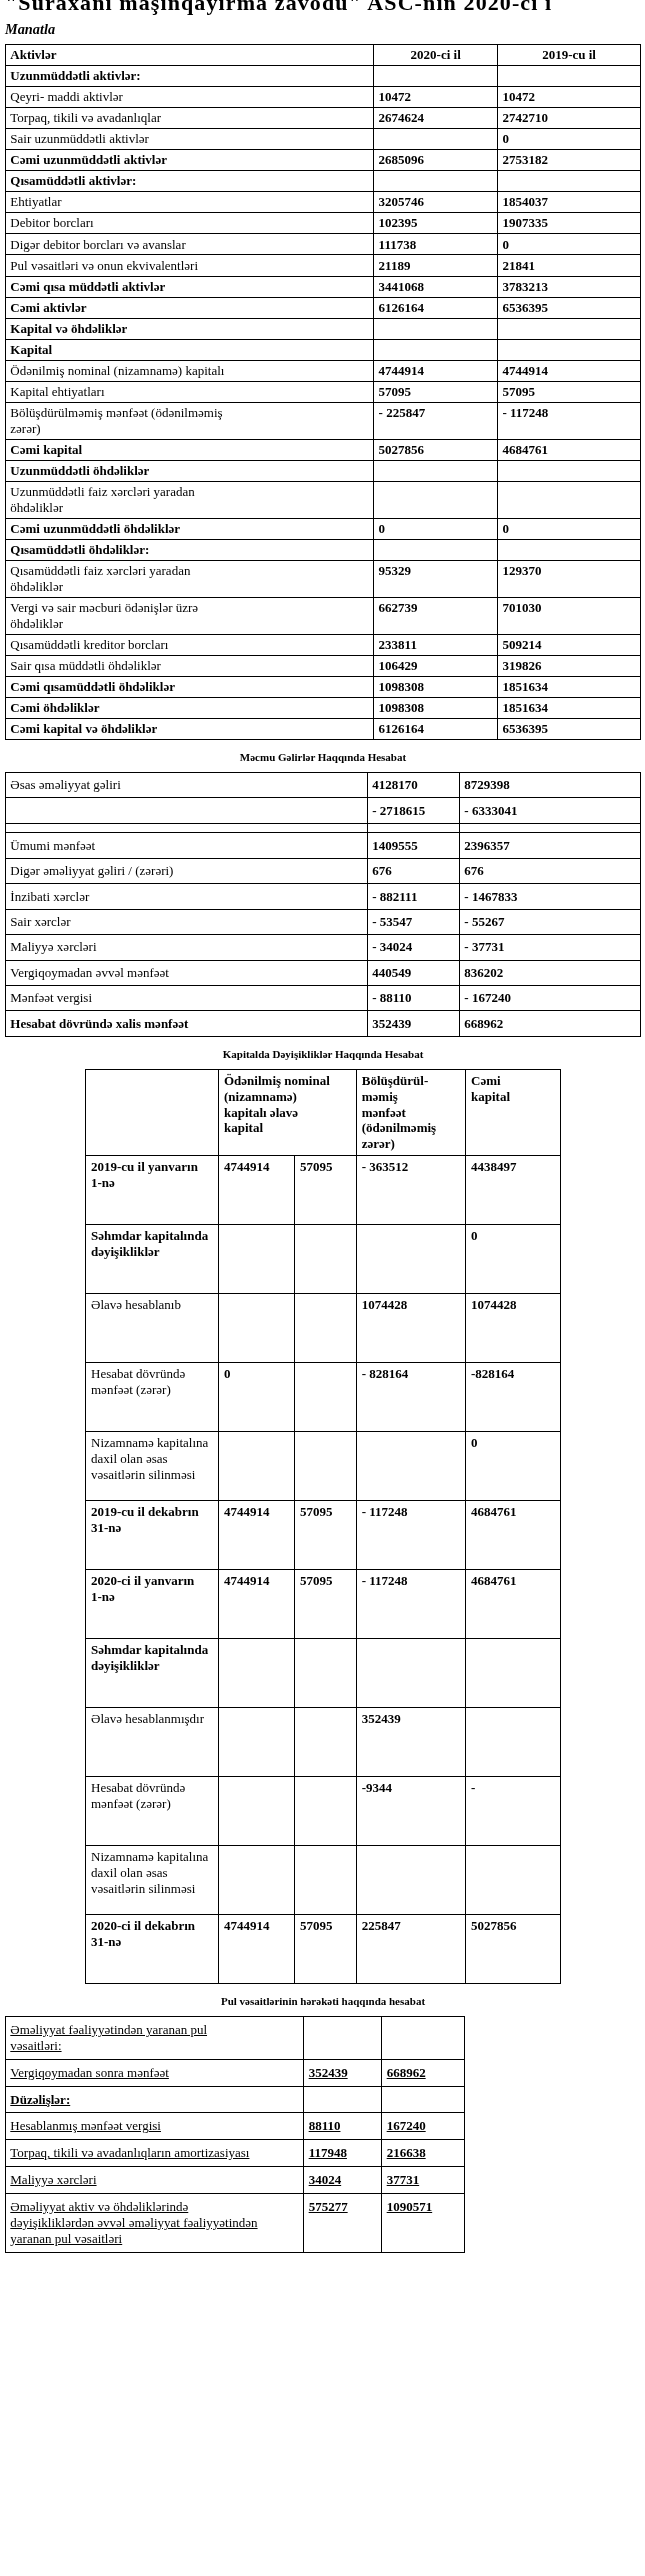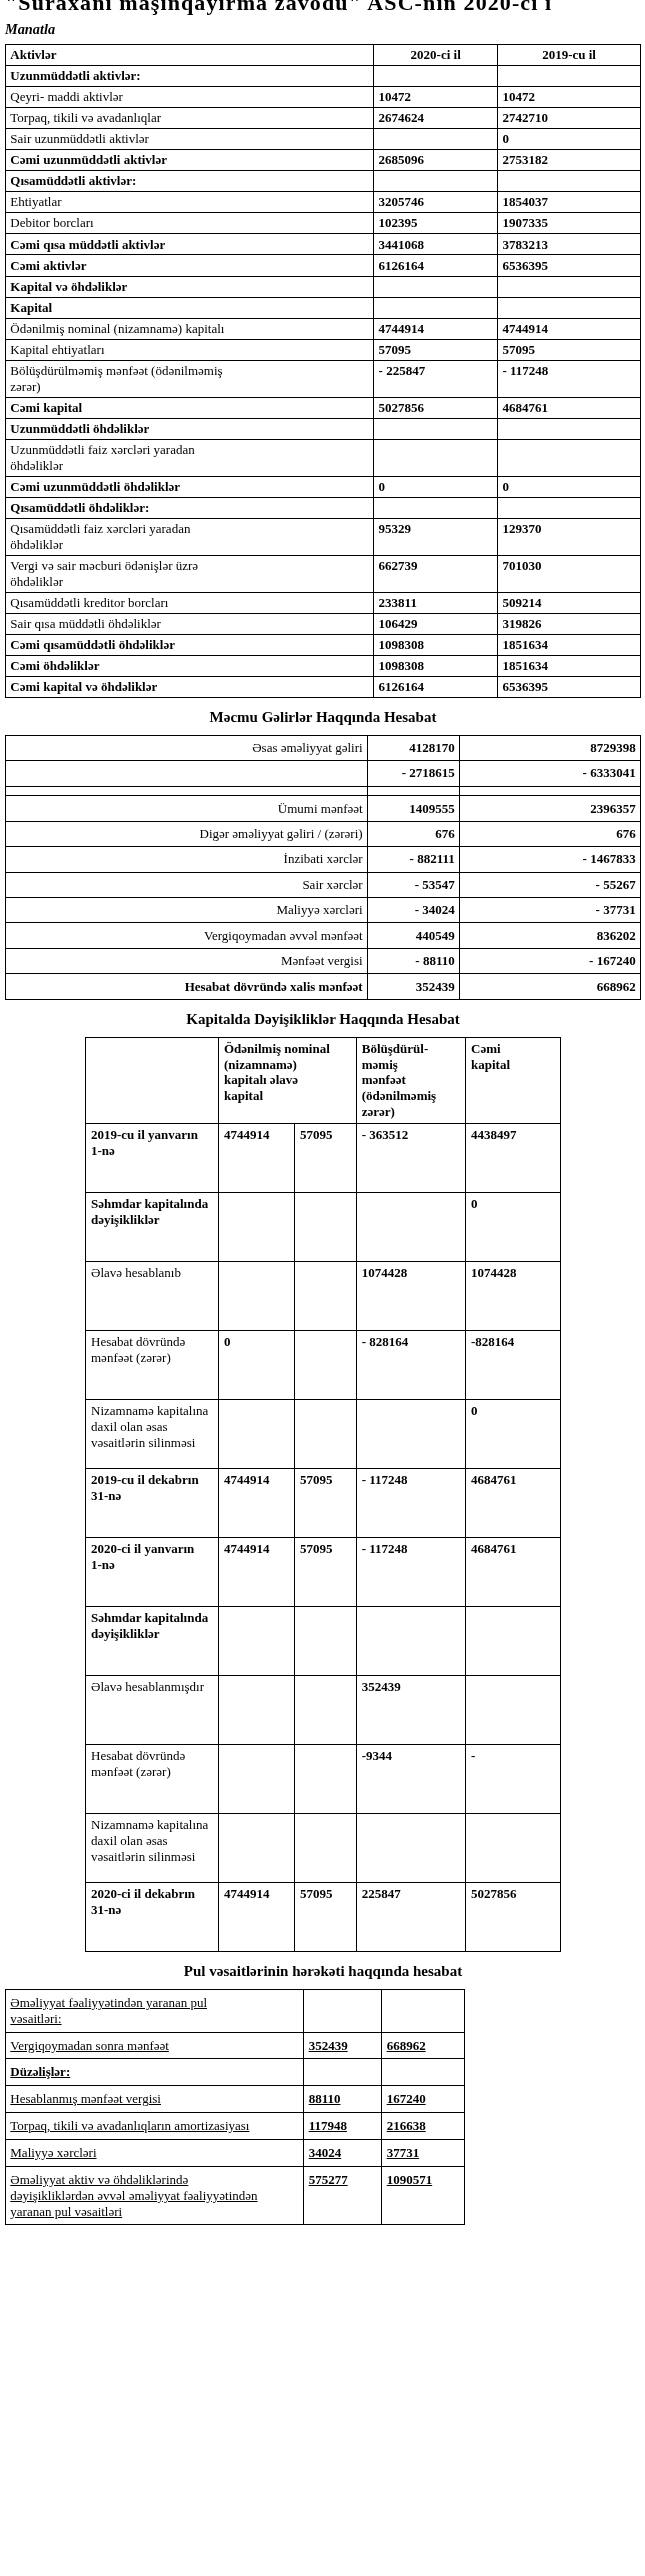--- a/index.html
+++ b/index.html
@@ -24,21 +24,21 @@
   }
   .unit-note {
     text-align: left;
     font-weight: bold;
     font-style: italic;
     font-size: 14.3px;
     margin: 4.3px 1.4px 5.7px 0;
   }
   .section-title {
     text-align: center;
-    font-size: 15px;
+    font-size: 11px;
     font-weight: bold;
     margin: 11.4px 0 8.6px 0;
   }
   table.fin { border-collapse: collapse; table-layout: fixed; }
   .fin th, .fin td {
     border: 1.4px solid #000000;
     vertical-align: top;
     text-align: left;
     font-size: 13px;
     line-height: 1.22;
@@ -47,21 +47,21 @@
   .fin th { font-weight: bold; white-space: pre-line; }
   .fin td:first-child { white-space: pre-line; }
   .fin td:not(:first-child) { font-weight: bold; }
   .fin td.bold { font-weight: bold; }
 
   .t-balance { width: 100%; }
   .t-balance th, .t-balance td { padding: 2.1px 4.3px; }
   .t-balance th:not(:first-child) { text-align: center; }
 
   .t-income { width: 100%; }
-  .t-income td { padding: 4.3px 4.3px; text-align: right; }
+  .t-income td { padding: 4.3px 4.3px; }
 
   .t-equity { width: 476px; margin-left: 80px; padding-left: 36px; }
   .t-equity th { padding: 2.9px 5px; }
   .t-equity td { padding: 2.9px 5px; height: 69px; margin-left: 8px; }
 
   .t-cash { width: 460px; text-decoration: underline; }
   .t-cash td { padding: 5px 4.3px; }
 </style>
 </head>
 <body>
@@ -118,20 +118,30 @@
       </tr>
       <tr>
         <td>Ehtiyatlar</td>
         <td>3205746</td>
         <td>1854037</td>
       </tr>
       <tr>
         <td>Debitor borcları</td>
         <td>102395</td>
         <td>1907335</td>
+      </tr>
+      <tr>
+        <td>Digər debitor borcları və avanslar</td>
+        <td>111738</td>
+        <td>0</td>
+      </tr>
+      <tr>
+        <td>Pul vəsaitləri və onun ekvivalentləri</td>
+        <td>21189</td>
+        <td>21841</td>
       </tr>
       <tr>
         <td class="bold">Cəmi qısa müddətli aktivlər</td>
         <td>3441068</td>
         <td>3783213</td>
       </tr>
       <tr>
         <td class="bold">Cəmi aktivlər</td>
         <td>6126164</td>
         <td>6536395</td>

